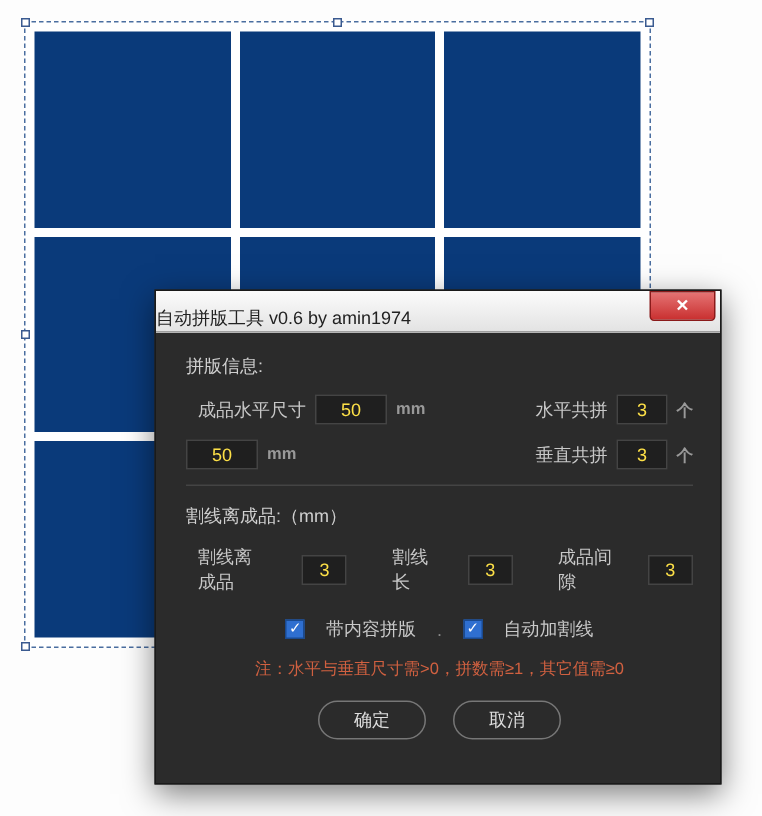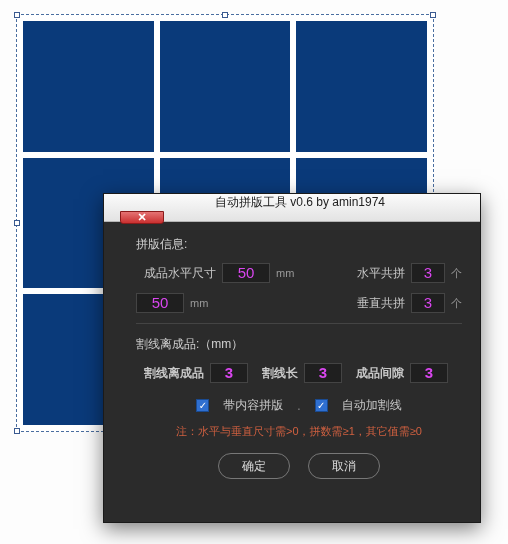--- a/index.html
+++ b/index.html
@@ -61,78 +61,76 @@
     background: #2b2b2b;
     border: 1px solid #1a1a1a;
     box-shadow: 0 6px 20px rgba(0,0,0,0.5);
     color: #c8c8c8;
   }
   .titlebar {
     height: 28px;
     background: linear-gradient(#fbfbfb, #e3e3e3);
     border-bottom: 1px solid #b5b5b5;
     display: flex;
-    align-items: center;
-    padding: 0 0 0 16px;
+    align-items: flex-end;
+    padding: 0 0 0 0;
     color: #222;
     font-size: 12px;
-    flex-direction: column;
   }
   .titlebar .spacer { flex: 1; }
   .close-btn {
     width: 44px;
     height: 20px;
     margin-right: 3px;
     background: linear-gradient(#e57373, #c93030);
     border: 1px solid #8a1a1a;
     border-radius: 0 0 3px 3px;
     color: #fff;
     display: flex;
     align-items: center;
     justify-content: center;
     font-size: 11px;
     font-weight: bold;
     line-height: 1;
     align-self: flex-start;
   }
   .body {
-    padding: 14px 18px 10px 32px;
+    padding: 14px 18px 10px 20px;
     font-size: 12px;
   }
   .section-title { color: #d0d0d0; margin-bottom: 10px; }
   .row {
     display: flex;
     align-items: center;
     margin-bottom: 10px;
     gap: 6px;
   }
   .label { flex: 0 0 auto; }
   .input {
     width: 48px;
     height: 20px;
     background: #1f1f1f;
     border: 1px solid #444;
-    color: #d946ef;
+    color: #fde047;
     text-align: center;
-    font-size: 15px;
+    font-size: 12px;
     line-height: 18px;
   }
-  .unit { color: #999; font-size: 11px; margin-right: 14px; }
+  .unit { color: #999; font-size: 11px; margin-right: 14px; font-weight: bold; }
   .gap { flex: 1; min-width: 8px; }
   .divider {
     height: 1px;
     background: #444;
     margin: 10px 0 12px 0;
   }
   .cutrow {
     display: flex;
     align-items: center;
-    gap: 6px;
+    gap: 22px;
     margin-bottom: 12px;
-    font-weight: bold;
   }
   .cutrow .input { width: 38px; }
   .chkrow {
     display: flex;
     justify-content: center;
     align-items: center;
     gap: 14px;
     margin: 14px 0 10px 0;
   }
   .chk {

